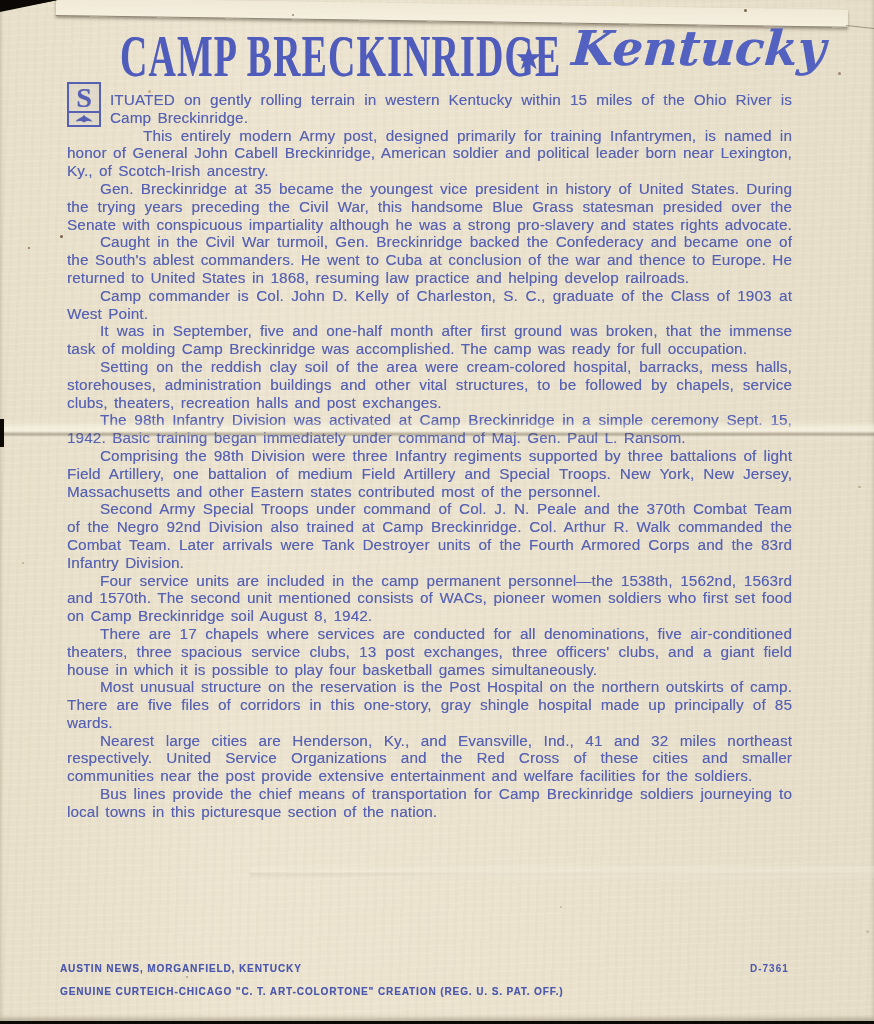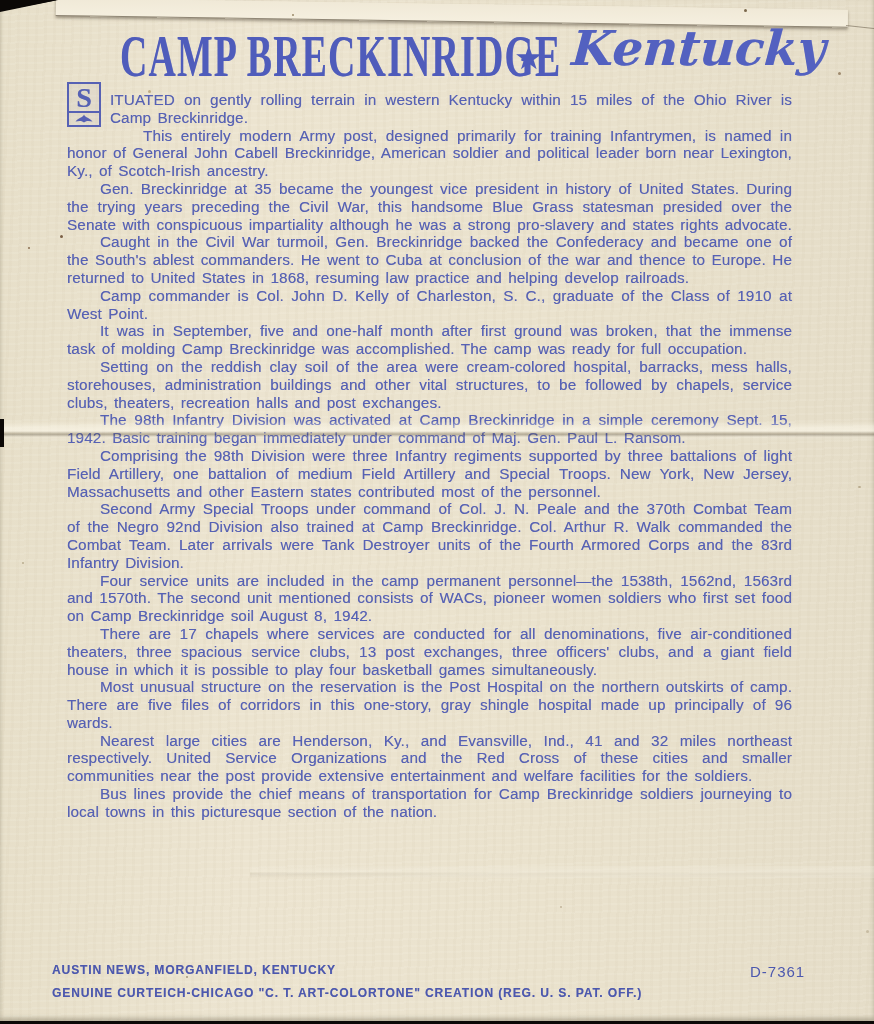--- a/index.html
+++ b/index.html
@@ -101,29 +101,29 @@
   .dc-letter{
     display:block;height:27px;
     font-family:"Liberation Serif", serif;font-weight:700;
     font-size:28px;line-height:27px;color:#5661b4;
   }
   .dc-orn{display:block;height:12px;border-top:2px solid #5661b4;color:#5661b4;}
   .dc-orn svg{display:block;margin:1px auto 0 auto;}
 
   
   .footer-line{
-    position:absolute;left:52px;z-index:4;color:#4c58ae;
-    font-size:12px;font-weight:700;letter-spacing:0.9px;white-space:nowrap;
+    position:absolute;left:60px;z-index:4;color:#4c58ae;
+    font-size:10px;font-weight:700;letter-spacing:0.9px;white-space:nowrap;
     text-shadow:0.2px 0.2px 0.3px rgba(76,88,174,0.5);
   }
   .footer-1{top:963px;}
   .footer-2{top:986px;}
   .footer-code{
     position:absolute;left:750px;top:963px;z-index:4;color:#4c58ae;
-    font-size:15px;font-weight:400;letter-spacing:1px;
+    font-size:10px;font-weight:700;letter-spacing:1px;
   }
 </style>
 </head>
 <body>
 
 <div class="scan">
 
   <div class="paper"></div>
 
   <div class="top-strip"></div>
@@ -142,29 +142,29 @@
           <svg width="20" height="9" viewBox="0 0 20 9">
             <path d="M10 0.5 C8.5 4 4.5 3.5 1.5 7.5 C6 6.5 8.5 7 10 8.5 C11.5 7 14 6.5 18.5 7.5 C15.5 3.5 11.5 4 10 0.5 Z" fill="#5661b4"></path>
           </svg>
         </span>
       </span>
       <span>ITUATED on gently rolling terrain in western Kentucky within 15 miles of the Ohio River is Camp Breckinridge.</span>
     </p>
     <p class="para">This entirely modern Army post, designed primarily for training Infantrymen, is named in honor of General John Cabell Breckinridge, American soldier and political leader born near Lexington, Ky., of Scotch-Irish ancestry.</p>
     <p class="para">Gen. Breckinridge at 35 became the youngest vice president in history of United States. During the trying years preceding the Civil War, this handsome Blue Grass statesman presided over the Senate with conspicuous impartiality although he was a strong pro-slavery and states rights advocate.</p>
     <p class="para">Caught in the Civil War turmoil, Gen. Breckinridge backed the Confederacy and became one of the South's ablest commanders.  He went to Cuba at conclusion of the war and thence to Europe. He returned to United States in 1868, resuming law practice and helping develop railroads.</p>
-    <p class="para">Camp commander is Col. John D. Kelly of Charleston, S. C., graduate of the Class of 1910 at West Point.</p>
+    <p class="para">Camp commander is Col. John D. Kelly of Charleston, S. C., graduate of the Class of 1903 at West Point.</p>
     <p class="para">It was in September, five and one-half month after first ground was broken, that the immense task of molding Camp Breckinridge was accomplished.  The camp was ready for full occupation.</p>
     <p class="para">Setting on the reddish clay soil of the area were cream-colored hospital, barracks, mess halls, storehouses, administration buildings and other vital structures, to be followed by chapels, service clubs, theaters, recreation halls and post exchanges.</p>
     <p class="para">The 98th Infantry Division was activated at Camp Breckinridge in a simple ceremony Sept. 15, 1942.  Basic training began immediately under command of Maj. Gen. Paul L. Ransom.</p>
     <p class="para">Comprising the 98th Division were three Infantry regiments supported by three battalions of light Field Artillery, one battalion of medium Field Artillery and Special Troops.  New York, New Jersey, Massachusetts and other Eastern states contributed most of the personnel.</p>
     <p class="para">Second Army Special Troops under command of Col. J. N. Peale and the 370th Combat Team of the Negro 92nd Division also trained at Camp Breckinridge.  Col. Arthur R. Walk commanded the Combat Team.  Later arrivals were Tank Destroyer units of the Fourth Armored Corps and the 83rd Infantry Division.</p>
     <p class="para">Four service units are included in the camp permanent personnel—the 1538th, 1562nd, 1563rd and 1570th.  The second unit mentioned consists of WACs, pioneer women soldiers who first set food on Camp Breckinridge soil August 8, 1942.</p>
     <p class="para">There are 17 chapels where services are conducted for all denominations, five air-conditioned theaters, three spacious service clubs, 13 post exchanges, three officers' clubs, and a giant field house in which it is possible to play four basketball games simultaneously.</p>
-    <p class="para">Most unusual structure on the reservation is the Post Hospital on the northern outskirts of camp.  There are five files of corridors in this one-story, gray shingle hospital made up principally of 96 wards.</p>
+    <p class="para">Most unusual structure on the reservation is the Post Hospital on the northern outskirts of camp.  There are five files of corridors in this one-story, gray shingle hospital made up principally of 85 wards.</p>
     <p class="para">Nearest large cities are Henderson, Ky., and Evansville, Ind., 41 and 32 miles northeast respectively.  United Service Organizations and the Red Cross of these cities and smaller communities near the post provide extensive entertainment and welfare facilities for the soldiers.</p>
     <p class="para">Bus lines provide the chief means of transportation for Camp Breckinridge soldiers journeying to local towns in this picturesque section of the nation.</p>
   </div>
 
   <div class="footer-line footer-1">AUSTIN NEWS, MORGANFIELD, KENTUCKY</div>
   <div class="footer-line footer-2">GENUINE CURTEICH-CHICAGO "C. T. ART-COLORTONE" CREATION (REG. U. S. PAT. OFF.)</div>
   <div class="footer-code">D-7361</div>
 
   <div class="crease-main"></div>
   <div class="crease-notch"></div>

